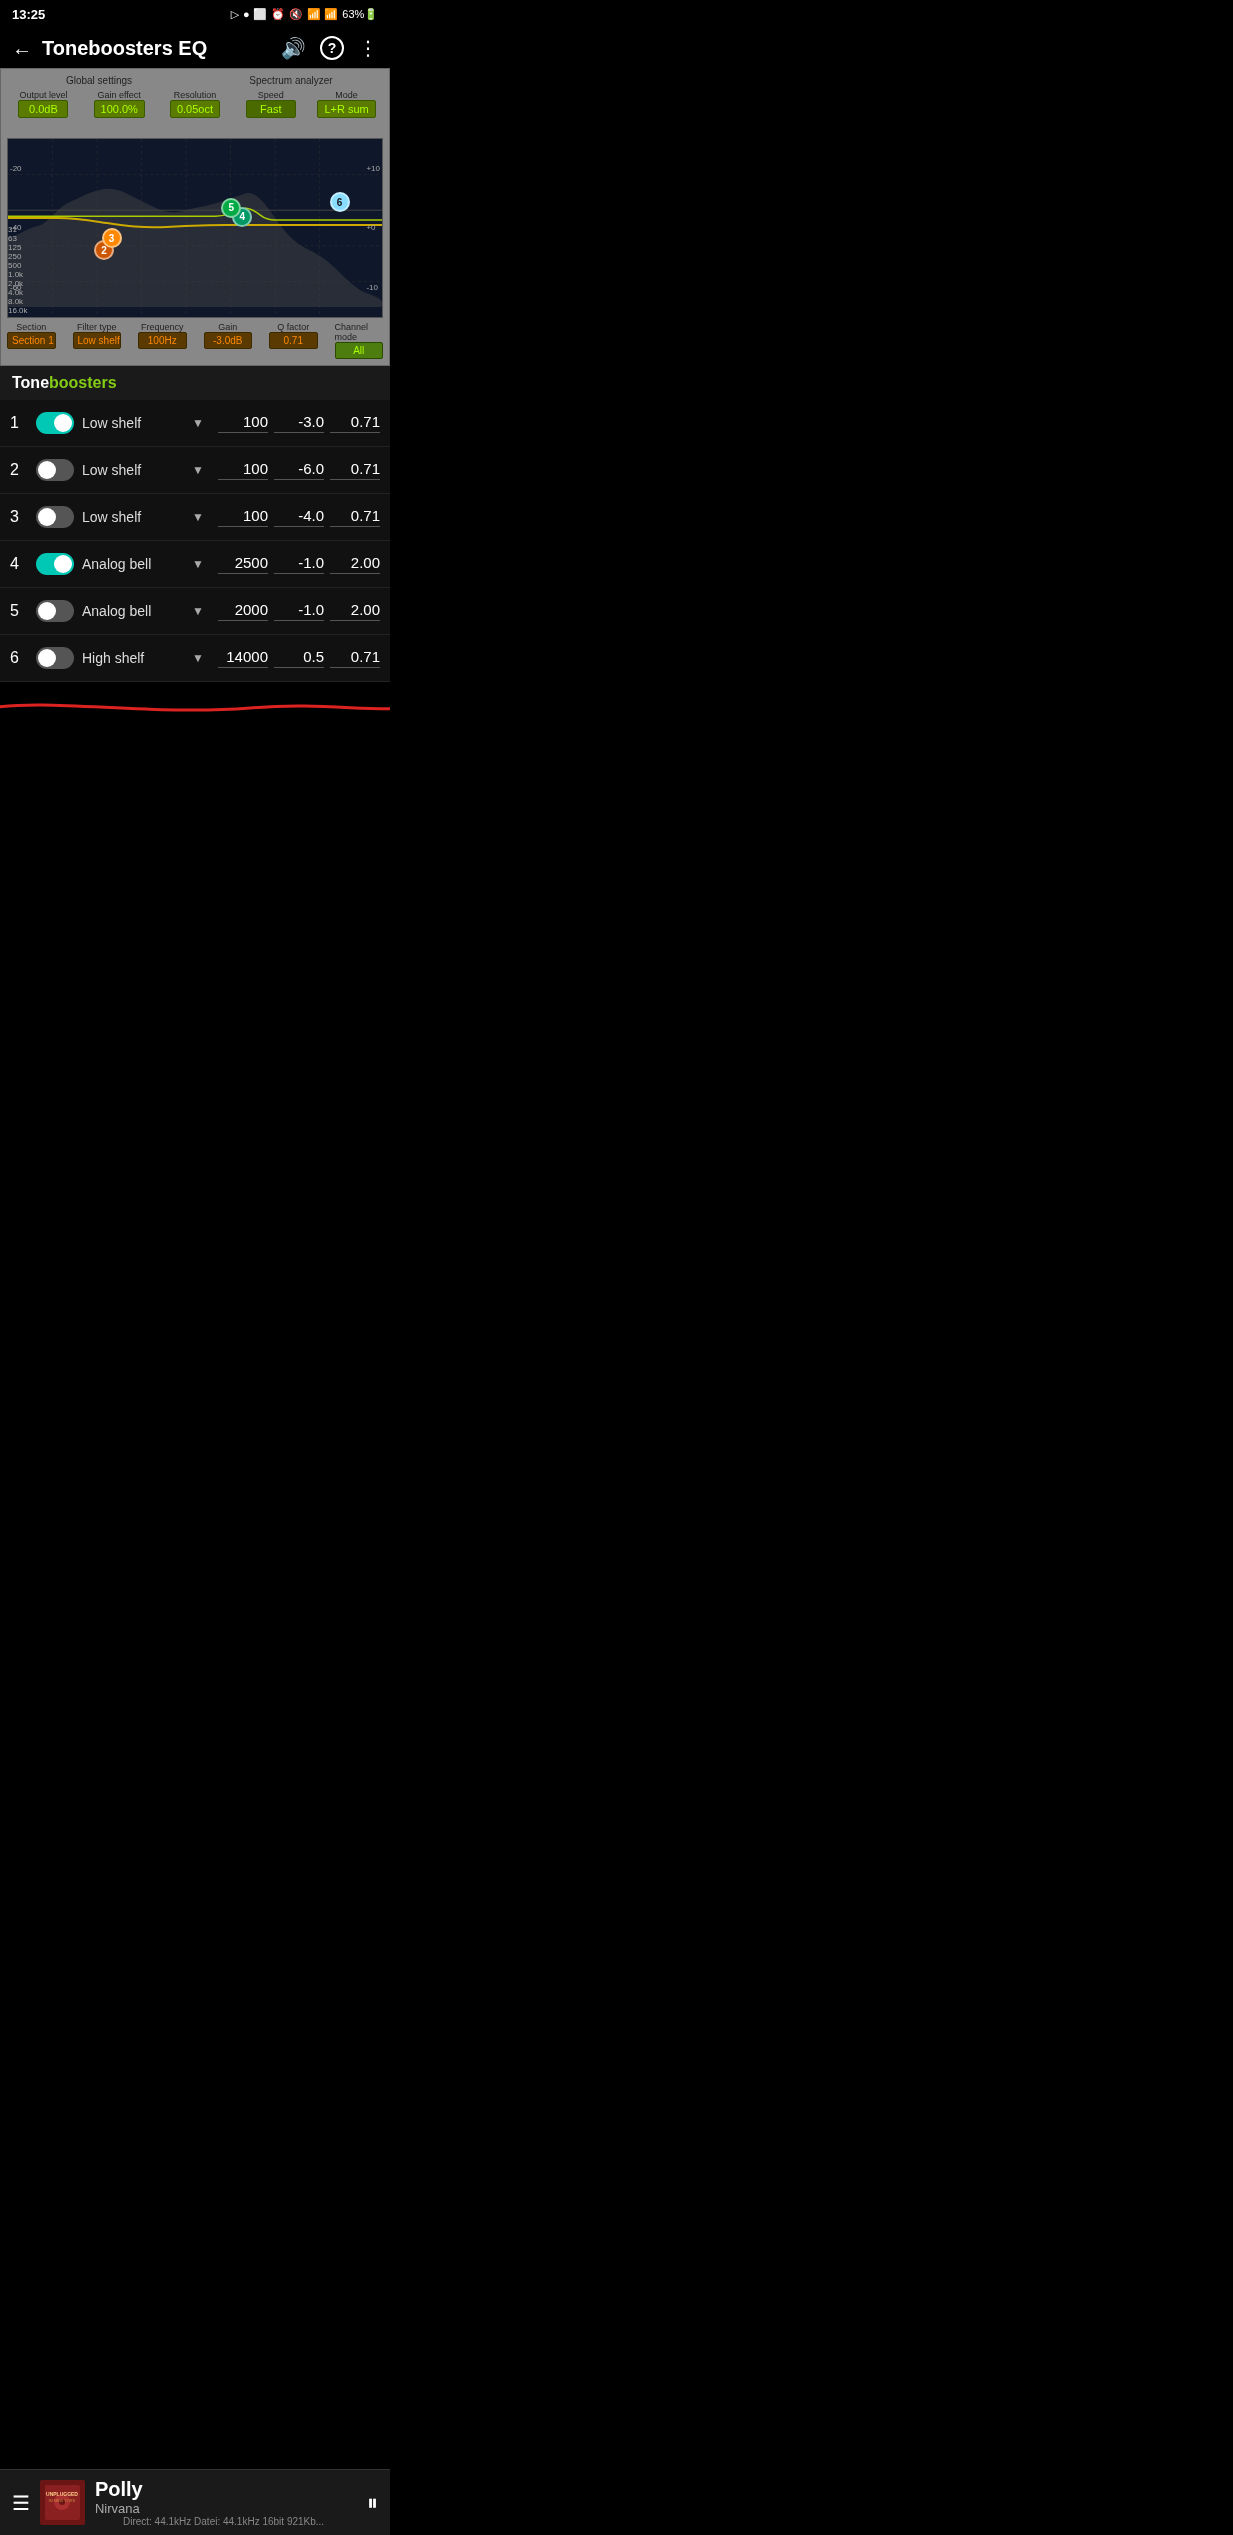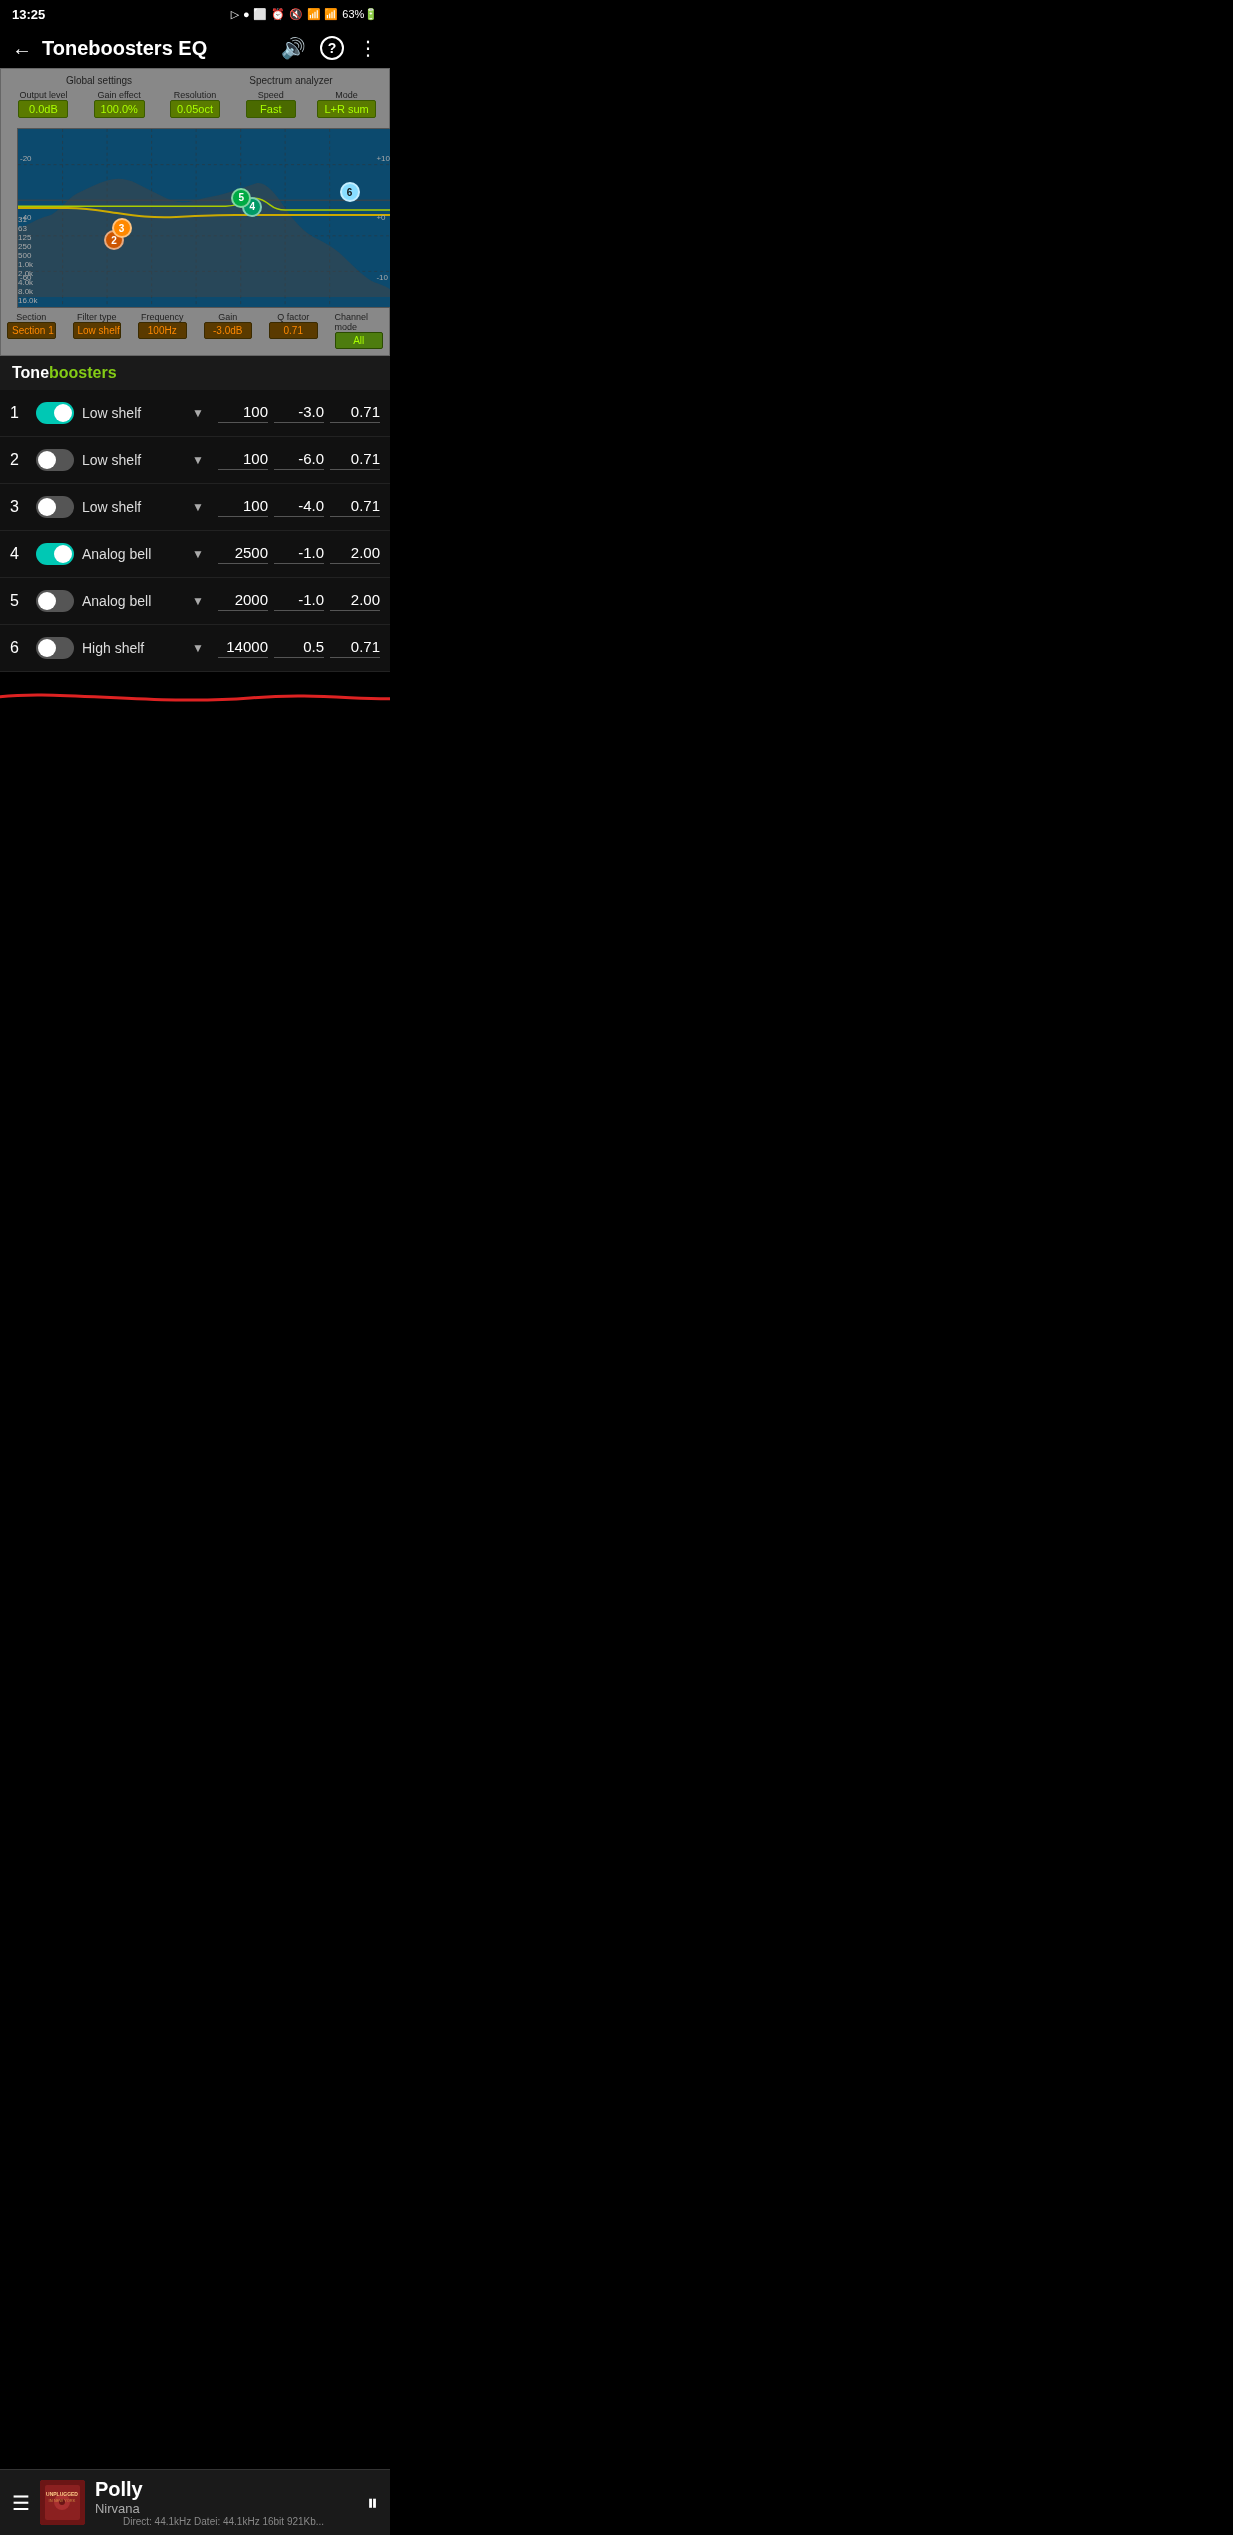--- a/index.html
+++ b/index.html
@@ -58,27 +58,26 @@
       font-size: 11px;
       padding: 2px 6px;
       border-radius: 2px;
       border: 1px solid #3a5a00;
       min-width: 50px;
       text-align: center;
     }
 
     
     .eq-graph {
-      background: #0c4a6e;
+      background: #0f172a;
       position: relative;
       height: 180px;
       width: 100%;
       overflow: hidden;
       border: 1px solid #555;
-      margin-left: 10px;
     }
     .eq-graph canvas, .eq-graph svg {
       position: absolute;
       top: 0; left: 0;
       width: 100%; height: 100%;
     }
     .eq-graph-labels-left {
       position: absolute;
       left: 2px;
       top: 0; bottom: 0;
@@ -307,21 +306,21 @@
   </div>
 </div>
 
 <div class="eq-container">
 
   <div class="global-settings">
     <div style="font-size:10px;color:#222;text-align:center;flex:1;">Global settings</div>
     <div style="font-size:10px;color:#222;text-align:center;flex:1;">Spectrum analyzer</div>
   </div>
 
-  <div style="display:flex;gap:3px;margin-bottom:10px;">
+  <div style="display:flex;gap:3px;margin-bottom:20px;">
     <div class="bs-col">
       <span class="bs-label">Output level</span>
       <span class="gs-value">0.0dB</span>
     </div>
     <div class="bs-col">
       <span class="bs-label">Gain effect</span>
       <span class="gs-value">100.0%</span>
     </div>
     <div class="bs-col">
       <span class="bs-label">Resolution</span>

